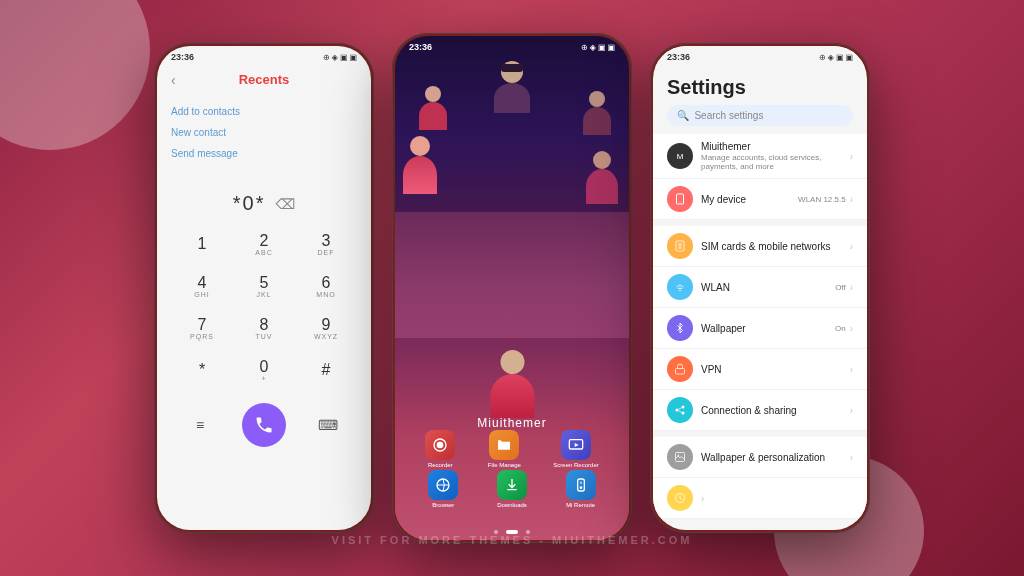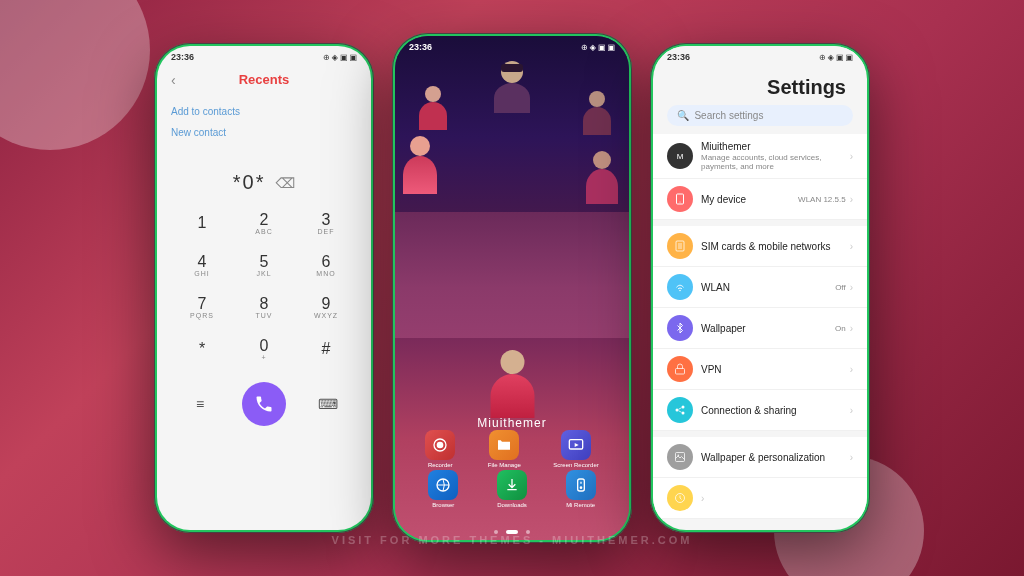--- a/index.html
+++ b/index.html
@@ -28,21 +28,21 @@
       font-weight: bold;
       white-space: nowrap;
       z-index: 10;
     }
 
     
     .phone {
       width: 220px;
       height: 490px;
       border-radius: 36px;
-      background: #22c55e;
+      background: #7f1d1d;
       padding: 3px;
       box-shadow: 0 20px 60px rgba(0,0,0,0.5), inset 0 0 0 1px #444;
       position: relative;
       flex-shrink: 0;
     }
     .phone-inner {
       width: 100%;
       height: 100%;
       border-radius: 33px;
       overflow: hidden;
@@ -245,22 +245,21 @@
     }
 
     
     .phone-settings .phone-inner {
       background: #f5f5f5;
     }
     .settings-title {
       font-size: 20px;
       font-weight: 600;
       color: #222;
-      padding: 10px 21px 6px;
-      text-align: right;
+      padding: 10px 14px 6px;
     }
     .settings-search {
       margin: 0 14px 8px;
       background: #e8f0fd;
       border-radius: 20px;
       padding: 5px 10px;
       display: flex;
       align-items: center;
       gap: 5px;
     }
@@ -376,20 +375,21 @@
           <span>▣</span>
       </div>
     </div>
     <div class="dialer-header">
       <span class="dialer-back">‹</span>
       <span class="dialer-title">Recents</span>
     </div>
     <div class="dialer-menu-items">
       <div class="dialer-menu-item">Add to contacts</div>
       <div class="dialer-menu-item">New contact</div>
+      <div class="dialer-menu-item">Send message</div>
     </div>
     <div class="dialer-display">
       <span class="dialer-number">*0*</span>
       <span class="dialer-backspace">⌫</span>
     </div>
     <div class="dialer-keypad">
       <div class="keypad-row">
         <div class="keypad-key">
             <span class="key-num">1</span>
             <span class="key-letters"></span>

